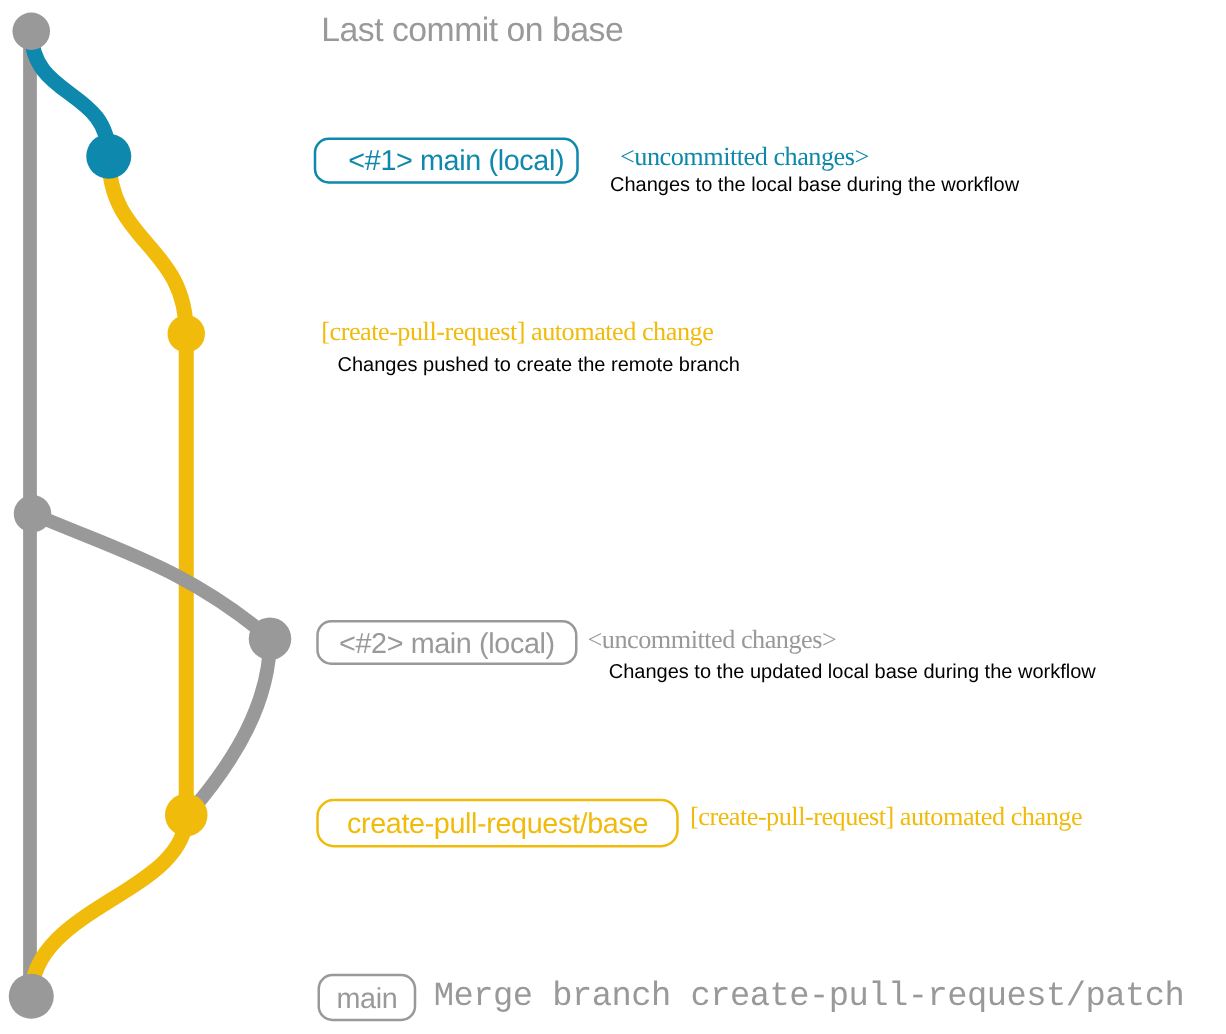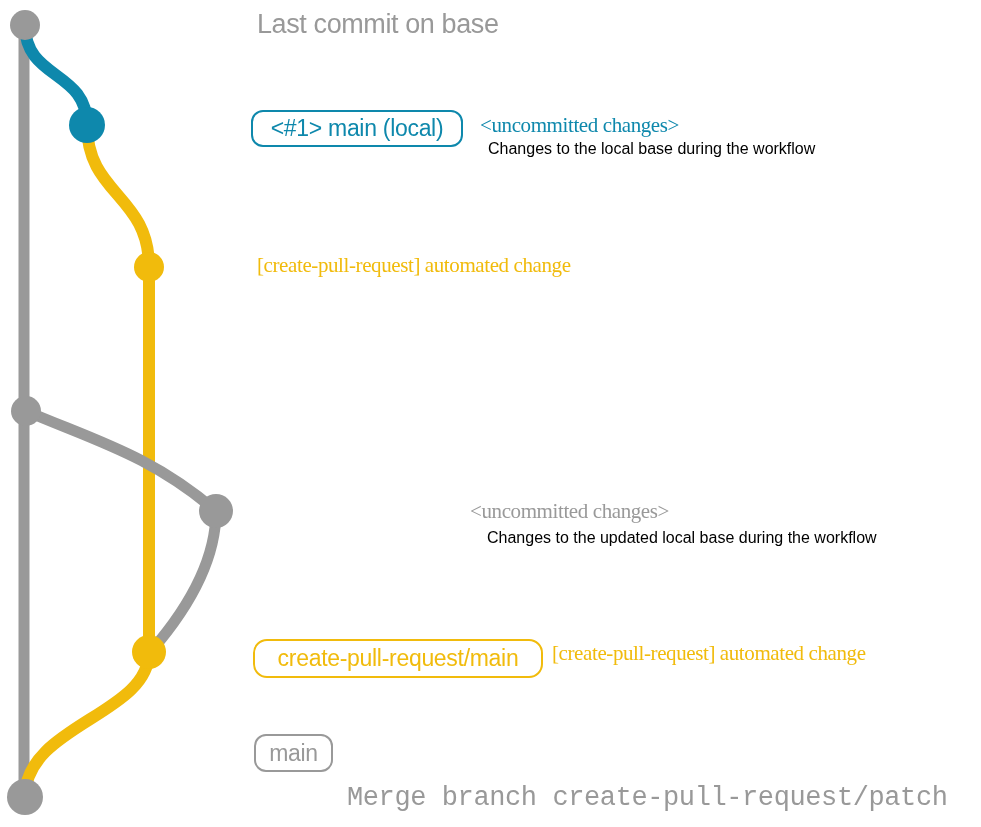--- a/index.html
+++ b/index.html
@@ -15,21 +15,21 @@
   svg{position:absolute;left:0;top:0;}
 
   
   .stroke-gray{stroke:var(--gray);}
   .stroke-teal{stroke:var(--teal);}
   .stroke-yellow{stroke:var(--yellow);}
   .fill-gray{fill:var(--gray);}
   .fill-teal{fill:var(--teal);}
   .fill-yellow{fill:var(--yellow);}
 
-  .teal{color:var(--teal);}
+  .teal{color:var(--teal);padding-left:16px;}
   .yellow{color:var(--yellow);}
   .gray{color:var(--gray);}
 
   .hdr{
     font-size:27px;line-height:1.1;
     letter-spacing:-0.4px;
     color:var(--gray);
     white-space:nowrap;
   }
   .status{
@@ -87,28 +87,32 @@
 
   <div class="abs hdr" style="left:257px;top:10px;">Last commit on base</div>
 
   <div class="tag teal" style="left:251px;top:110px;width:212px;height:37px;">
     <span>&lt;#1&gt; main (local)</span>
   </div>
   <div class="abs status teal" style="left:480px;top:114px;">&lt;uncommitted changes&gt;</div>
   <div class="abs note" style="left:488px;top:140px;">Changes to the local base during the workflow</div>
 
   <div class="abs status yellow" style="left:257px;top:254px;">[create-pull-request] automated change</div>
+  <div class="abs note" style="left:270px;top:284px;">Changes pushed to create the remote branch</div>
 
 
+  <div class="tag gray" style="left:253px;top:496px;width:209px;height:36px;color:var(--gray);">
+    <span>&lt;#2&gt; main (local)</span>
+  </div>
   <div class="abs status gray" style="left:470px;top:500px;">&lt;uncommitted changes&gt;</div>
   <div class="abs note" style="left:487px;top:529px;">Changes to the updated local base during the workflow</div>
 
   <div class="tag yellow" style="left:253px;top:639px;width:290px;height:39px;color:var(--yellow);">
-    <span>create-pull-request/main</span>
+    <span>create-pull-request/base</span>
   </div>
   <div class="abs status yellow" style="left:552px;top:642px;">[create-pull-request] automated change</div>
 
-  <div class="tag gray" style="left:254px;top:734px;width:79px;height:38px;color:var(--gray);">
+  <div class="tag gray" style="left:254px;top:779px;width:79px;height:38px;color:var(--gray);">
     <span>main</span>
   </div>
   <div class="abs hdr" style="left:347px;top:784px;font-family:Liberation Mono, monospace;">Merge branch create-pull-request/patch</div>
 
 </div>
 
 </body></html>

